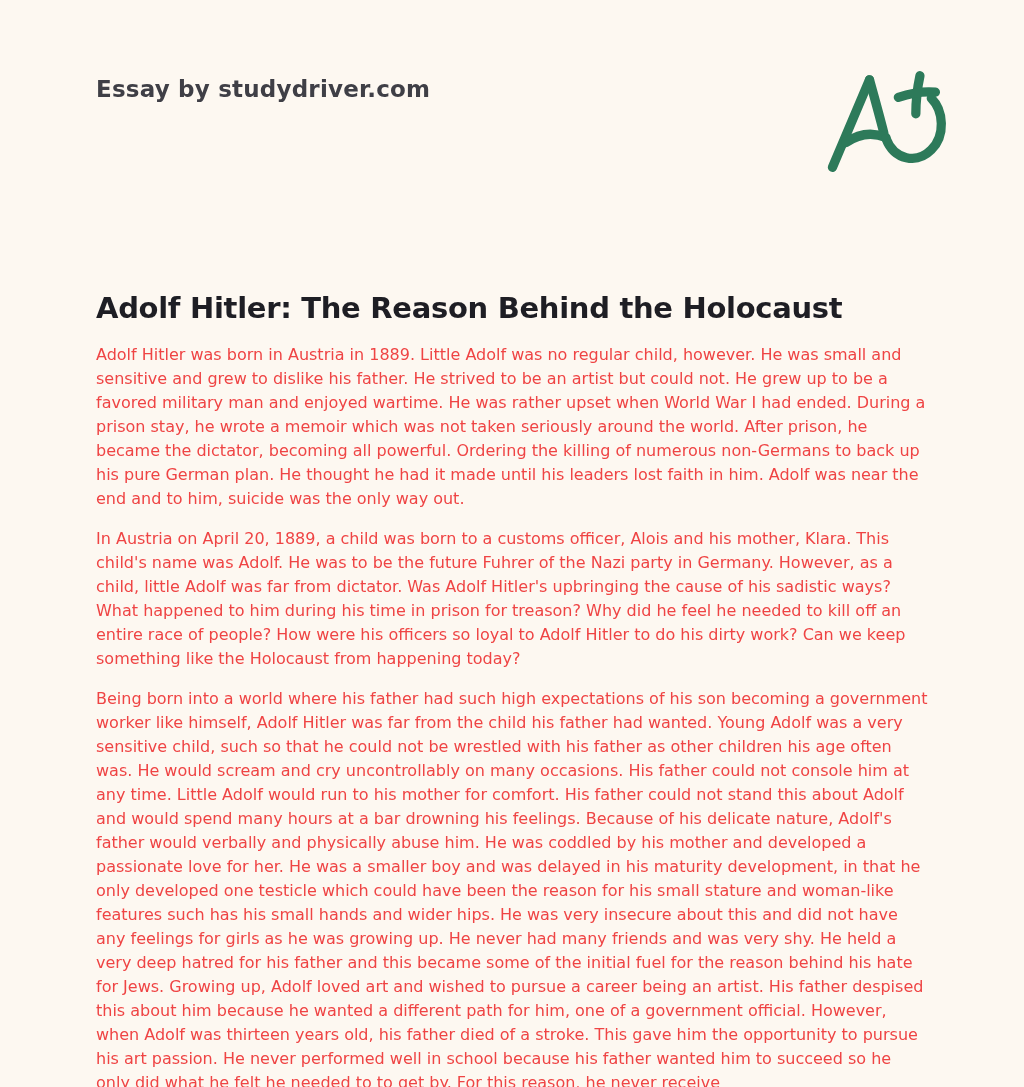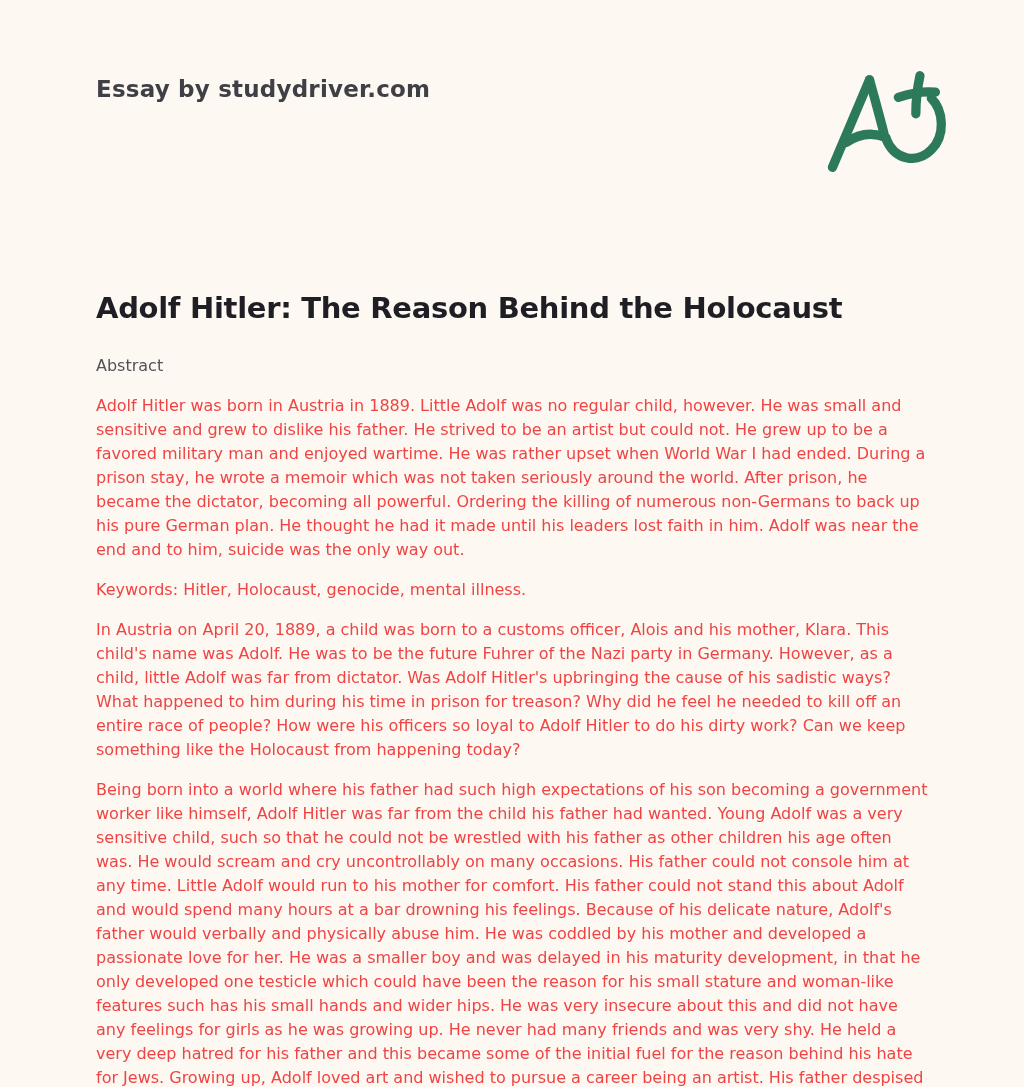--- a/index.html
+++ b/index.html
@@ -94,23 +94,21 @@
 
           <path d="M110 32 C122 44 124 68 110 82 C96 96 74 92 66 71"></path>
         </g>
       </svg>
     </div>
   </header>
 
   <main>
     <h1 class="essay-title">Adolf Hitler: The Reason Behind the Holocaust</h1>
 
-    <div class="abstract-label">Abstract</div>
 
     <div class="body-copy">
       <p>Adolf Hitler was born in Austria in 1889. Little Adolf was no regular child, however. He was small and sensitive and grew to dislike his father. He strived to be an artist but could not. He grew up to be a favored military man and enjoyed wartime. He was rather upset when World War I had ended. During a prison stay, he wrote a memoir which was not taken seriously around the world. After prison, he became the dictator, becoming all powerful. Ordering the killing of numerous non-Germans to back up his pure German plan. He thought he had it made until his leaders lost faith in him. Adolf was near the end and to him, suicide was the only way out.</p>
-      <p>Keywords: Hitler, Holocaust, genocide, mental illness.</p>
       <p>In Austria on April 20, 1889, a child was born to a customs officer, Alois and his mother, Klara. This child's name was Adolf. He was to be the future Fuhrer of the Nazi party in Germany. However, as a child, little Adolf was far from dictator. Was Adolf Hitler's upbringing the cause of his sadistic ways? What happened to him during his time in prison for treason? Why did he feel he needed to kill off an entire race of people? How were his officers so loyal to Adolf Hitler to do his dirty work? Can we keep something like the Holocaust from happening today?</p>
       <p>Being born into a world where his father had such high expectations of his son becoming a government worker like himself, Adolf Hitler was far from the child his father had wanted. Young Adolf was a very sensitive child, such so that he could not be wrestled with his father as other children his age often was. He would scream and cry uncontrollably on many occasions. His father could not console him at any time. Little Adolf would run to his mother for comfort. His father could not stand this about Adolf and would spend many hours at a bar drowning his feelings. Because of his delicate nature, Adolf's father would verbally and physically abuse him. He was coddled by his mother and developed a passionate love for her. He was a smaller boy and was delayed in his maturity development, in that he only developed one testicle which could have been the reason for his small stature and woman-like features such has his small hands and wider hips. He was very insecure about this and did not have any feelings for girls as he was growing up. He never had many friends and was very shy. He held a very deep hatred for his father and this became some of the initial fuel for the reason behind his hate for Jews. Growing up, Adolf loved art and wished to pursue a career being an artist. His father despised this about him because he wanted a different path for him, one of a government official. However, when Adolf was thirteen years old, his father died of a stroke. This gave him the opportunity to pursue his art passion. He never performed well in school because his father wanted him to succeed so he only did what he felt he needed to to get by. For this reason, he never receive</p>
     </div>
   </main>
 
 </div>
 
 </body></html>

